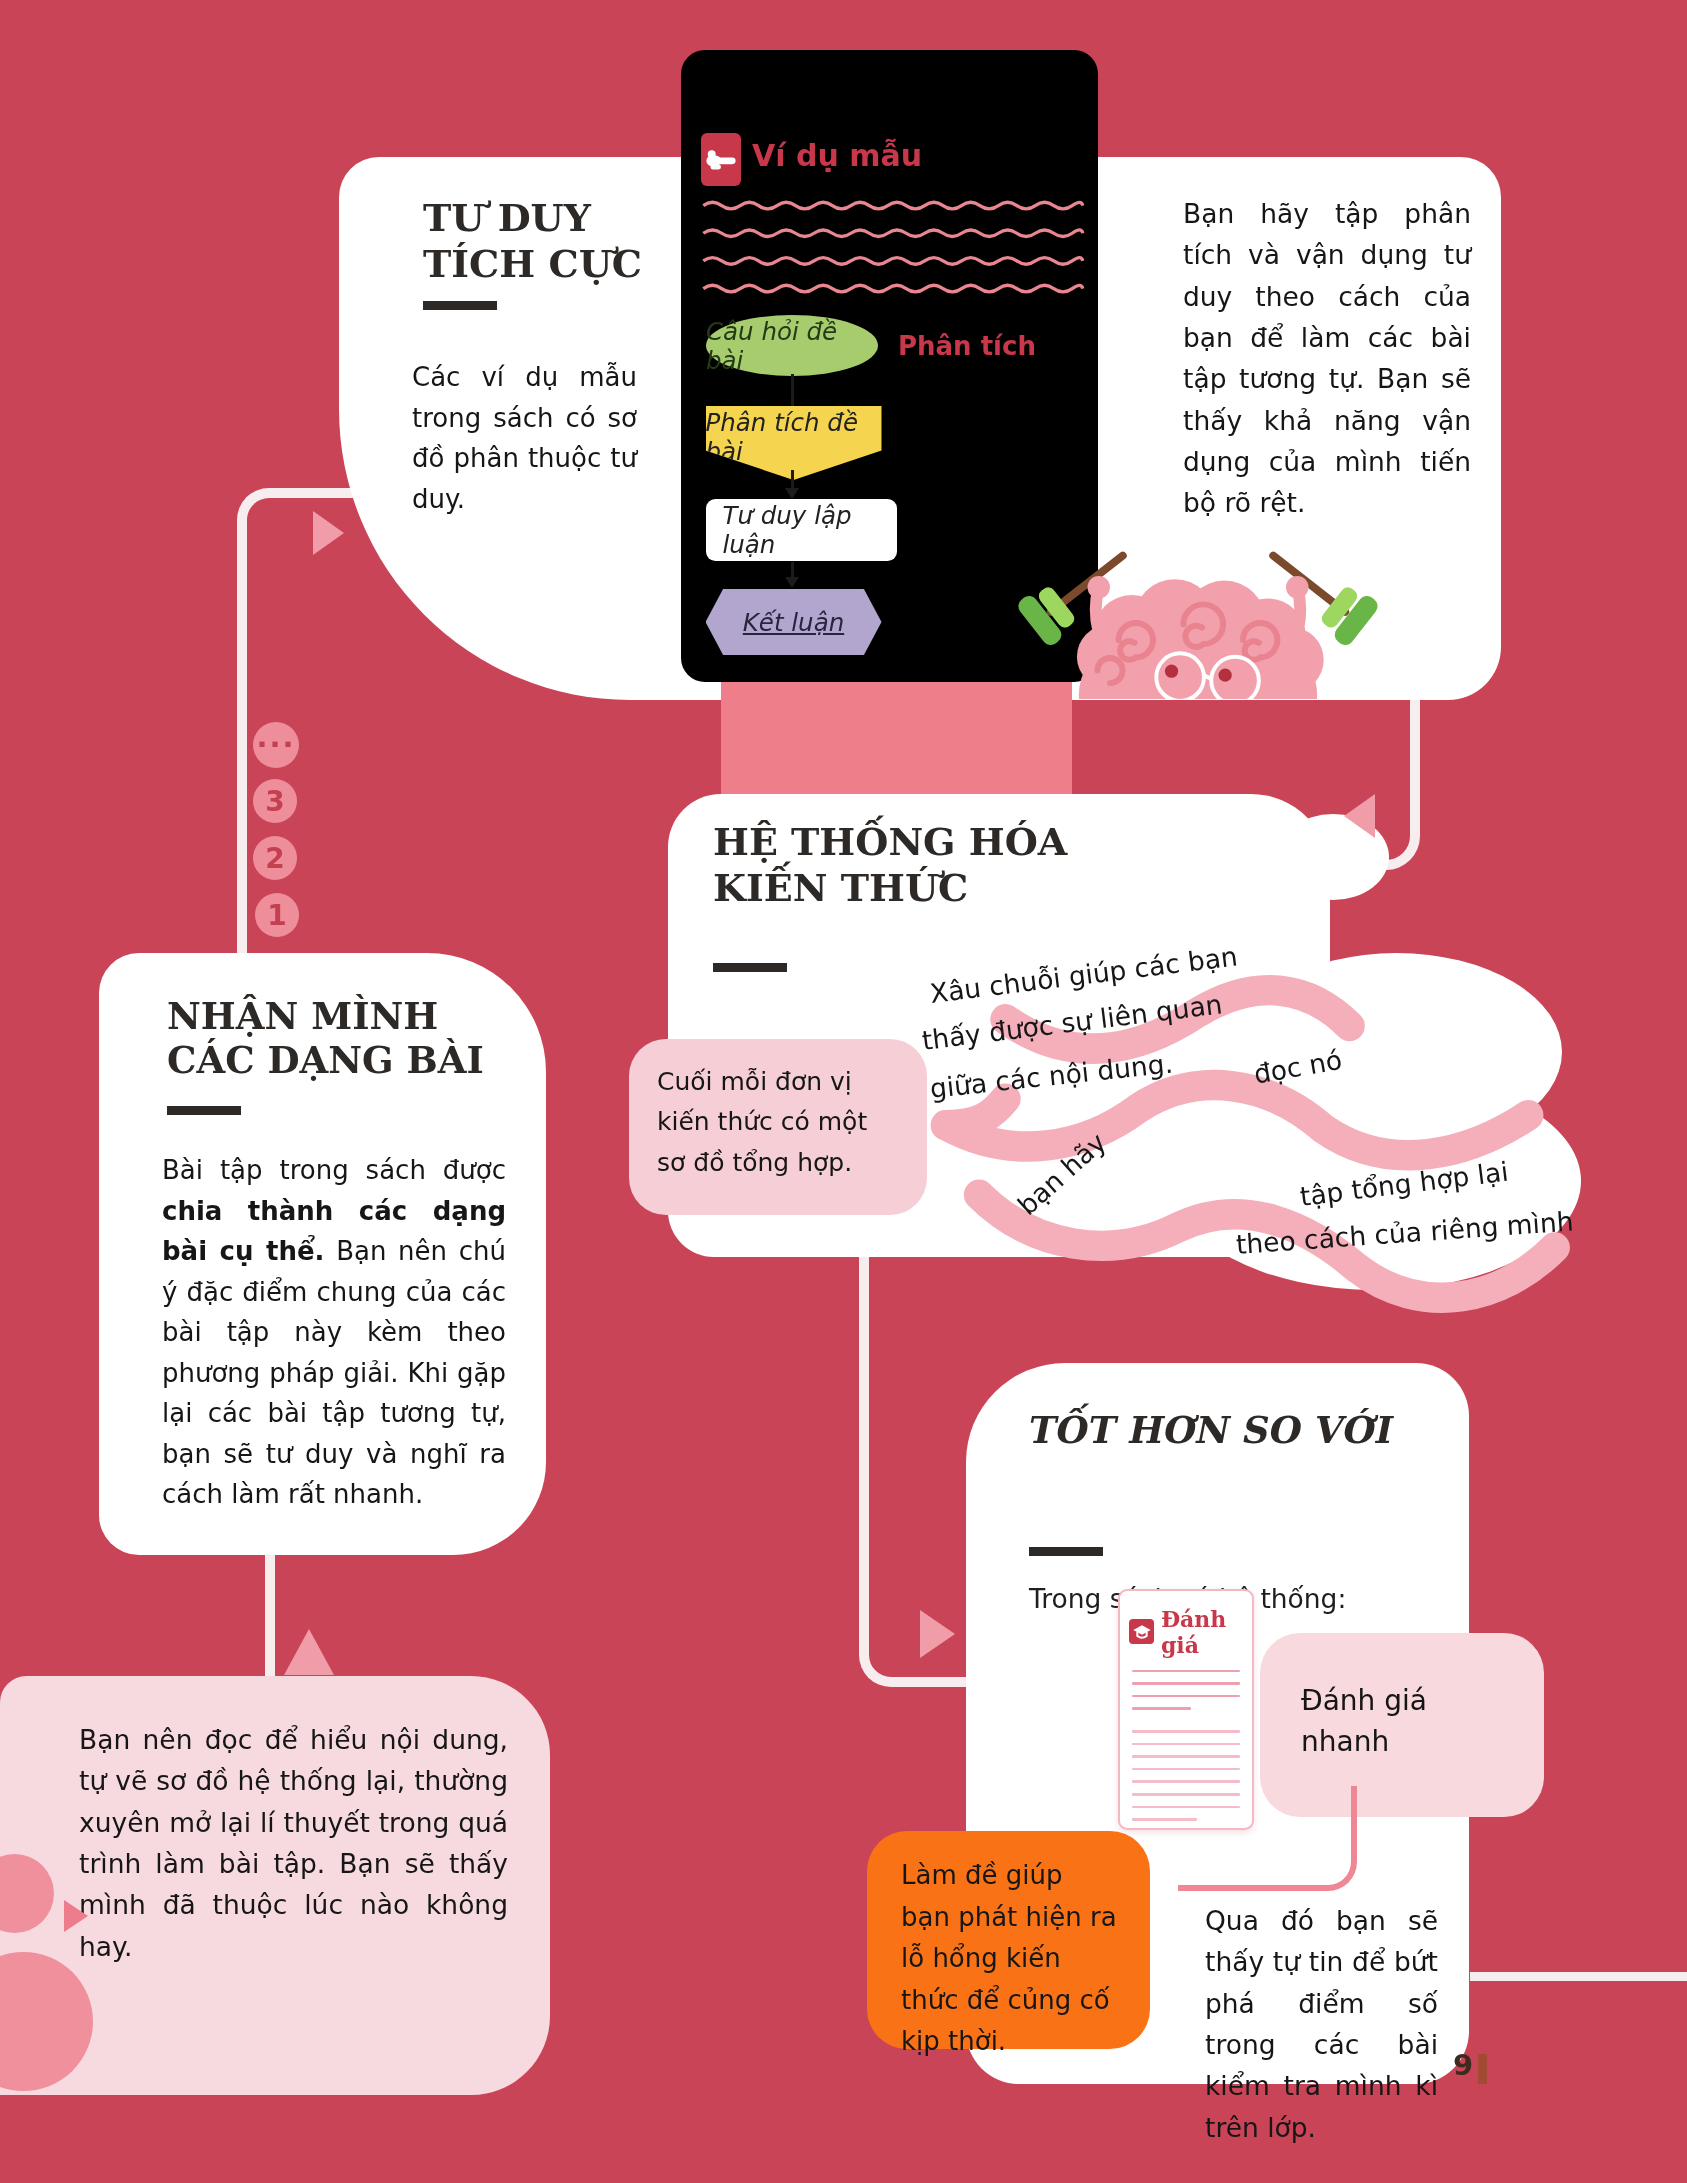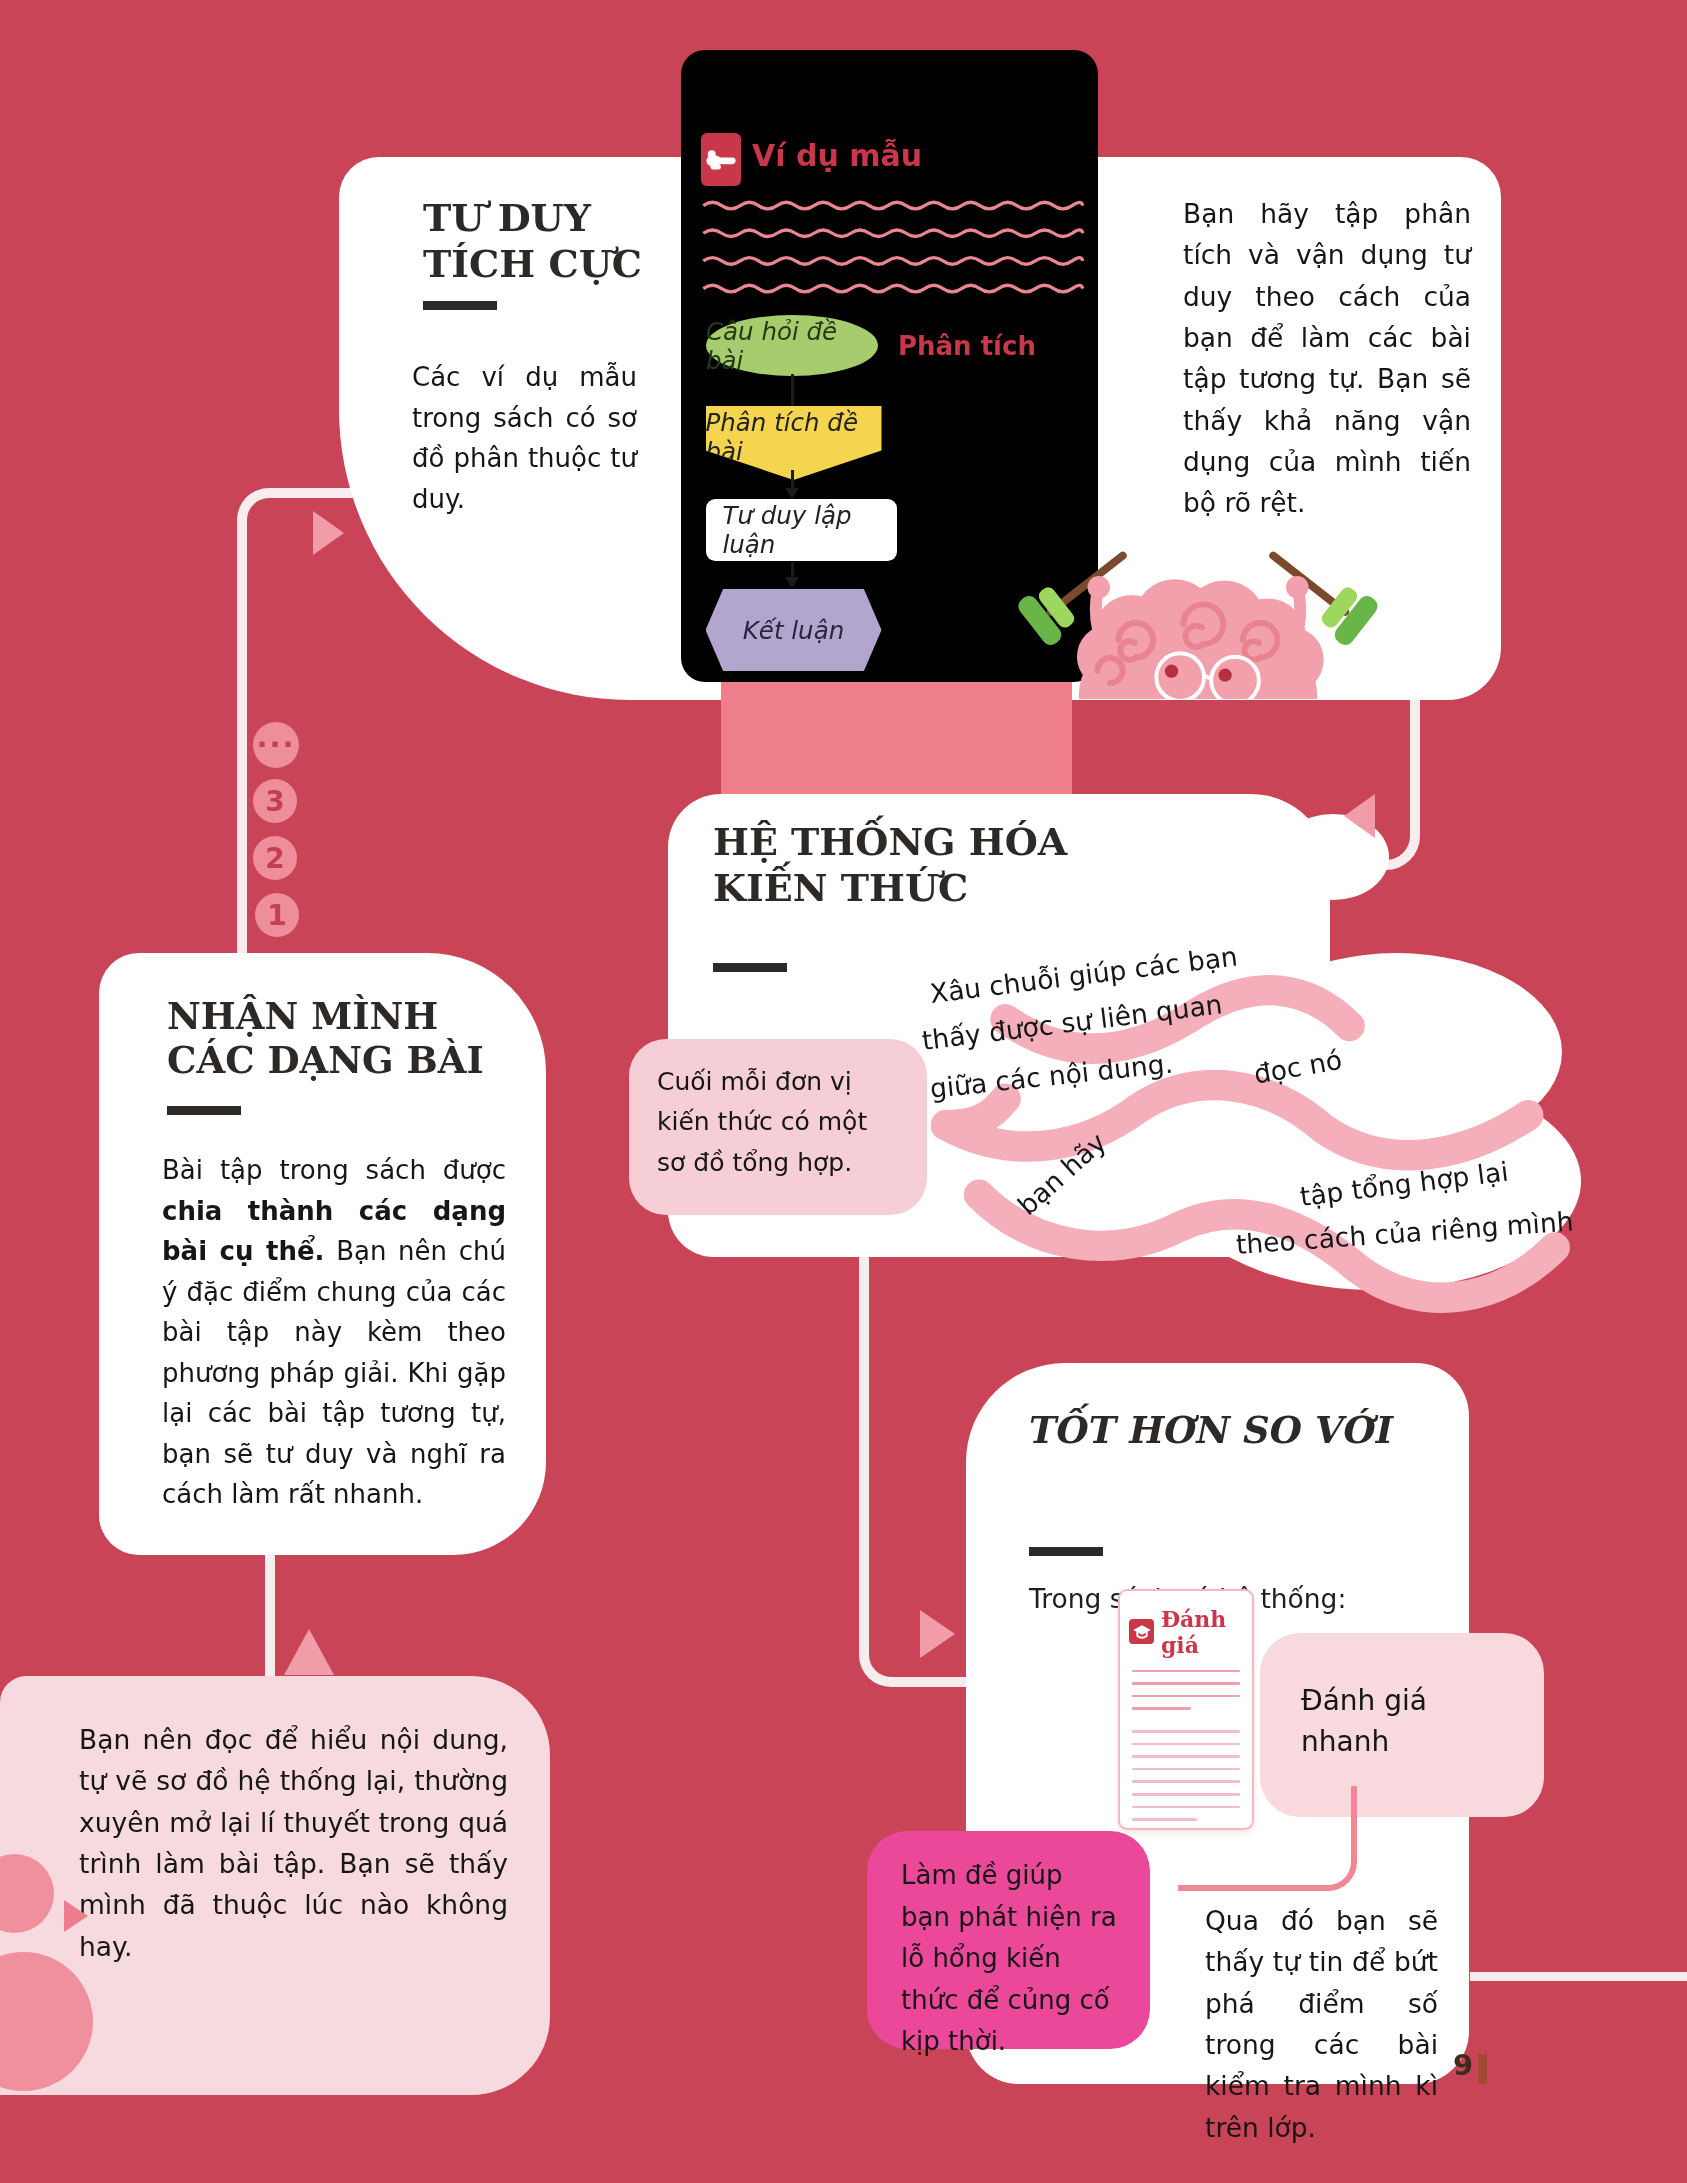--- a/index.html
+++ b/index.html
@@ -70,22 +70,22 @@
   <div class="aline" style="left:110px;top:420px;height:21px;"></div>
   <div class="ahead" style="left:104px;top:438px;"></div>
 
   <div class="flow-box" style="left:24.5px;top:449px;width:174px;height:62px;background:#ffffff;border-radius:9.3px;padding-left:17px;">
     <span>Tư duy lập luận</span>
   </div>
 
   <div class="aline" style="left:110px;top:512px;height:17px;"></div>
   <div class="ahead" style="left:104px;top:527px;"></div>
 
-  <div class="flow-box" style="left:24.5px;top:539px;width:176px;height:82px;background:#B2A6CF;
-              clip-path:polygon(10% 0,90% 0,100% 50%,90% 100%,10% 100%,0 50%);color:#2a2440;">
+  <div class="flow-box" style="left:24.5px;top:539px;width:176px;height:66px;background:#B2A6CF;
+              clip-path:polygon(10% 0,90% 0,100% 50%,90% 100%,10% 100%,0 50%);color:#2a2440;text-decoration:underline;">
     <span>Kết luận</span>
   </div>
 </div>
 
 <div class="abs hserif" style="left:423px;top:195px;font-size:38px;z-index:4;">
   <div>TƯ DUY</div>
   <div>TÍCH CỰC</div>
 </div>
 <div class="ubar" style="left:423px;top:301px;z-index:4;"></div>
 <div class="abs body-txt" style="left:412px;top:357px;width:225px;z-index:4;">Các ví dụ mẫu trong sách có sơ đồ phân thuộc tư duy.</div>
@@ -240,21 +240,21 @@
     <div class="dl"></div>
     <div class="dl"></div>
     <div class="dl"></div>
     <div class="dl"></div>
     <div class="dl"></div>
     <div class="dl"></div>
     <div class="dl" style="width:60%;"></div>
   </div>
 </div>
 
-<div class="abs" style="left:867px;top:1831px;width:283px;height:218px;background:#ec4899;border-radius:40px;z-index:5;">
+<div class="abs" style="left:867px;top:1831px;width:283px;height:218px;background:#f97316;border-radius:40px;z-index:5;">
   <div class="body-txt" style="position:absolute;left:34px;top:24px;width:218px;text-align:left;font-size:26px;line-height:1.6;">Làm đề giúp bạn phát hiện ra lỗ hổng kiến thức để củng cố kịp thời.</div>
 </div>
 
 <div class="abs body-txt" style="left:1205px;top:1900px;width:233px;font-size:26.5px;z-index:5;">Qua đó bạn sẽ thấy tự tin để bứt phá điểm số trong các bài kiểm tra mình kì trên lớp.</div>
 
 <div class="abs" style="left:1453px;top:2048px;font-size:29px;font-weight:bold;color:#3E2B1F;z-index:6;">9</div>
 <div class="abs" style="left:1478px;top:2054px;width:9.3px;height:30px;background:#A34A33;z-index:6;"></div>
 
 
 </body></html>

